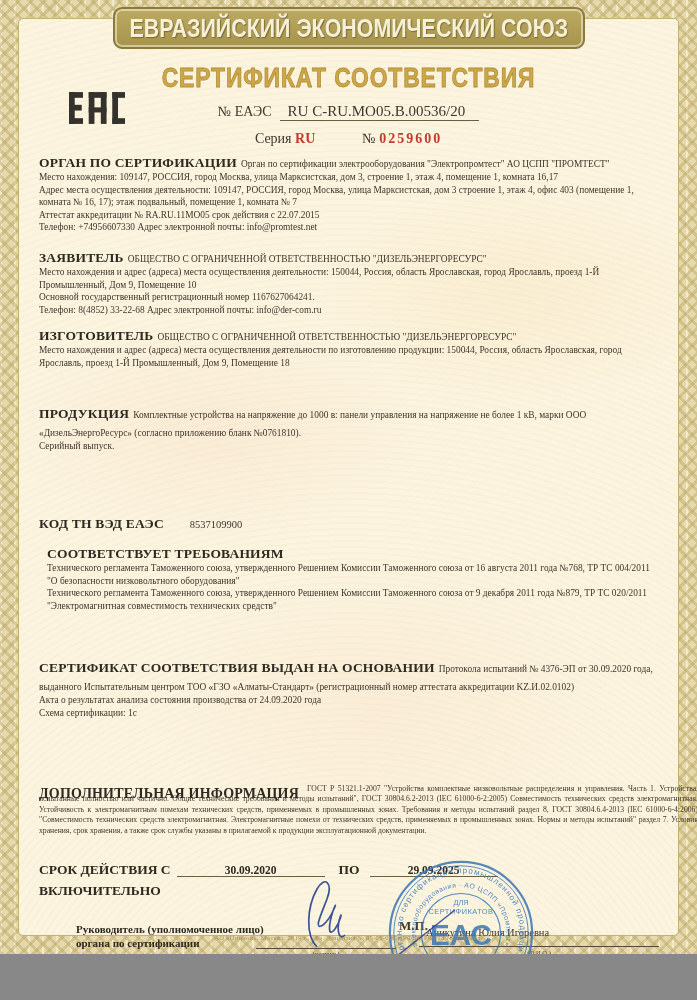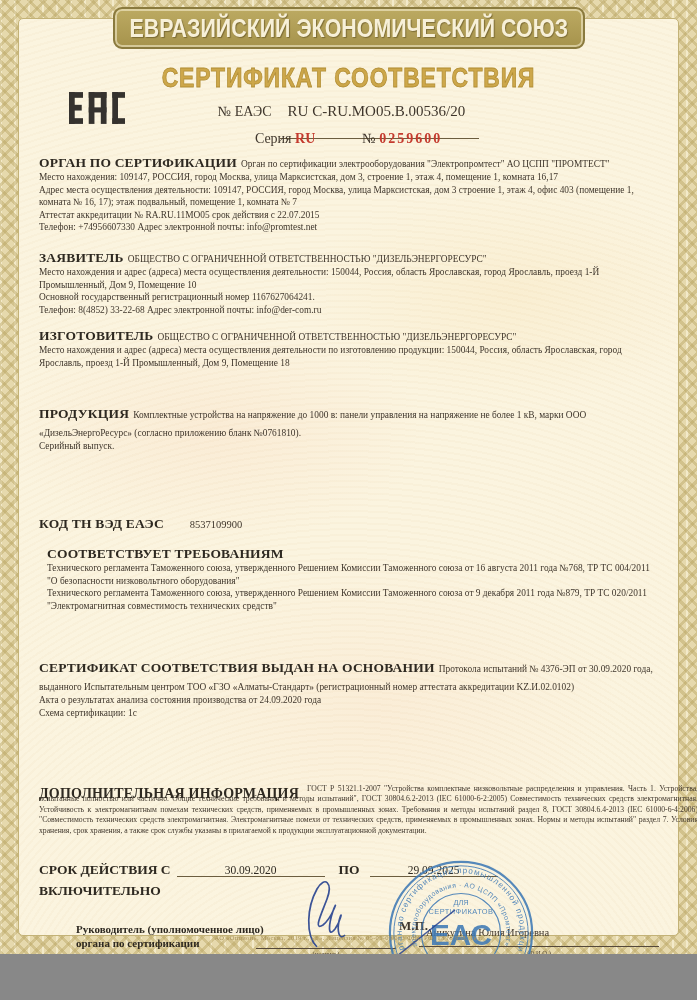--- a/index.html
+++ b/index.html
@@ -37,36 +37,36 @@
   }
   .doc-title{
     position:absolute;top:44px;left:0;right:0;text-align:center;
     font-family:"Liberation Sans",sans-serif;font-weight:bold;font-size:26px;
     color:#cda74a;letter-spacing:1px;-webkit-text-stroke:.8px #b18d33;
     transform:scale(.88,1.05);text-shadow:0 1px 0 rgba(255,255,255,.5);
   }
   .eac-logo{position:absolute;top:64px;left:50px;}
   .num-line{position:absolute;top:84px;left:0;right:0;text-align:center;font-size:14px;}
   .num-line .lbl{margin-right:8px;}
-  .num-line .val{border-bottom:1px solid #6b5d3f;padding:0 14px 19px 8px;font-size:15px;font-family:Liberation Serif, serif;}
+  .num-line .val{border-bottom:1px solid #6b5d3f;padding:0 14px 1px 8px;font-size:15px;font-family:Liberation Serif, serif;}
   .series-line{position:absolute;top:112px;left:0;right:0;text-align:center;font-size:14px;}
   .red{color:#c43a2e;font-weight:bold;}
   .serial-digits{font-family:Liberation Serif, serif;font-weight:bold;color:#c43a2e;font-size:14px;letter-spacing:2px;}
   .series-line .gap{display:inline-block;width:40px;}
   .sec{position:absolute;left:20px;right:20px;}
   .sec-head{font-weight:bold;font-size:13.5px;letter-spacing:.2px;color:#2e2921;}
   .sec-intro{font-size:9.4px;}
   .sec-line{font-size:9.4px;line-height:12.6px;}
   .sec p{margin:0;}
   .code-val{font-size:10.5px;margin-left:22px;}
   .addl{position:relative;}
   .addl .sec-head{position:absolute;top:2px;left:0;white-space:nowrap;}
   .addl p{margin:0;font-size:7.7px;line-height:10.4px;text-indent:268px;text-align:justify;}
   .validity{font-weight:bold;font-size:13.5px;color:#2e2921;}
-  .validity .date{font-weight:normal;font-size:11.5px;display:inline-block;text-align:center;
+  .validity .date{font-weight:bold;font-size:11.5px;display:inline-block;text-align:center;
     border-bottom:1px solid #6b5d3f;}
   .validity .d1{width:148px;margin-left:6px;}
   .validity .po{margin-left:14px;}
   .validity .d2{width:128px;margin-left:10px;}
   .sig-label{position:absolute;font-weight:bold;font-size:11px;line-height:14px;color:#2e2921;}
   .sig-line{position:absolute;border-bottom:1px solid #55493a;height:0;}
   .sig-caption{position:absolute;font-size:6.5px;text-align:center;color:#55493a;}
   .sig-name{position:absolute;font-size:10.5px;white-space:nowrap;}
   .mp{position:absolute;left:380px;top:899px;font-weight:bold;font-size:13px;z-index:1;}
   .stamp{position:absolute;left:363px;top:835px;z-index:2;opacity:.88;}

